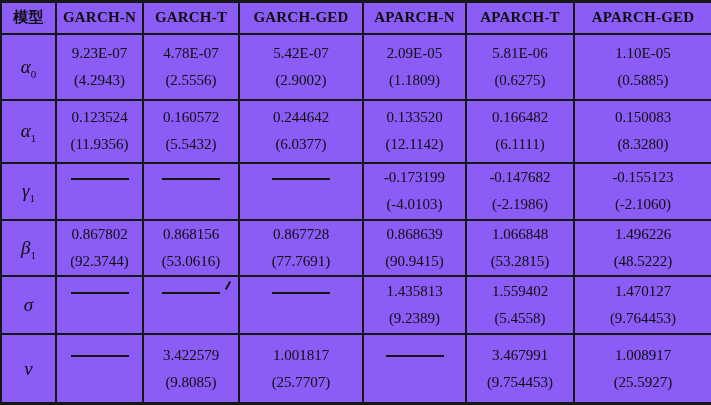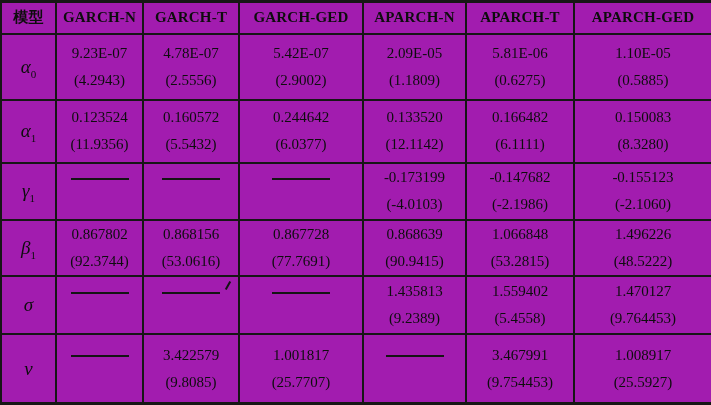--- a/index.html
+++ b/index.html
@@ -1,19 +1,19 @@
 <!DOCTYPE html>
 <html><head>
 <meta charset="utf-8">
 <style>
   html,body { margin:0; padding:0; background:#ffffff; }
   .page {
     position:relative;
     width:711px; height:405px;
-    background:#a21caf;
+    background:#8b5cf6;
     font-family:"Liberation Serif","DejaVu Serif",serif;
     color:#0d0d0d;
     overflow:hidden;
   }
   table.tbl {
     border-collapse:collapse;
     table-layout:fixed;
     width:711px; height:405px;
     border:2px solid #161616;
     border-top-width:3px;

